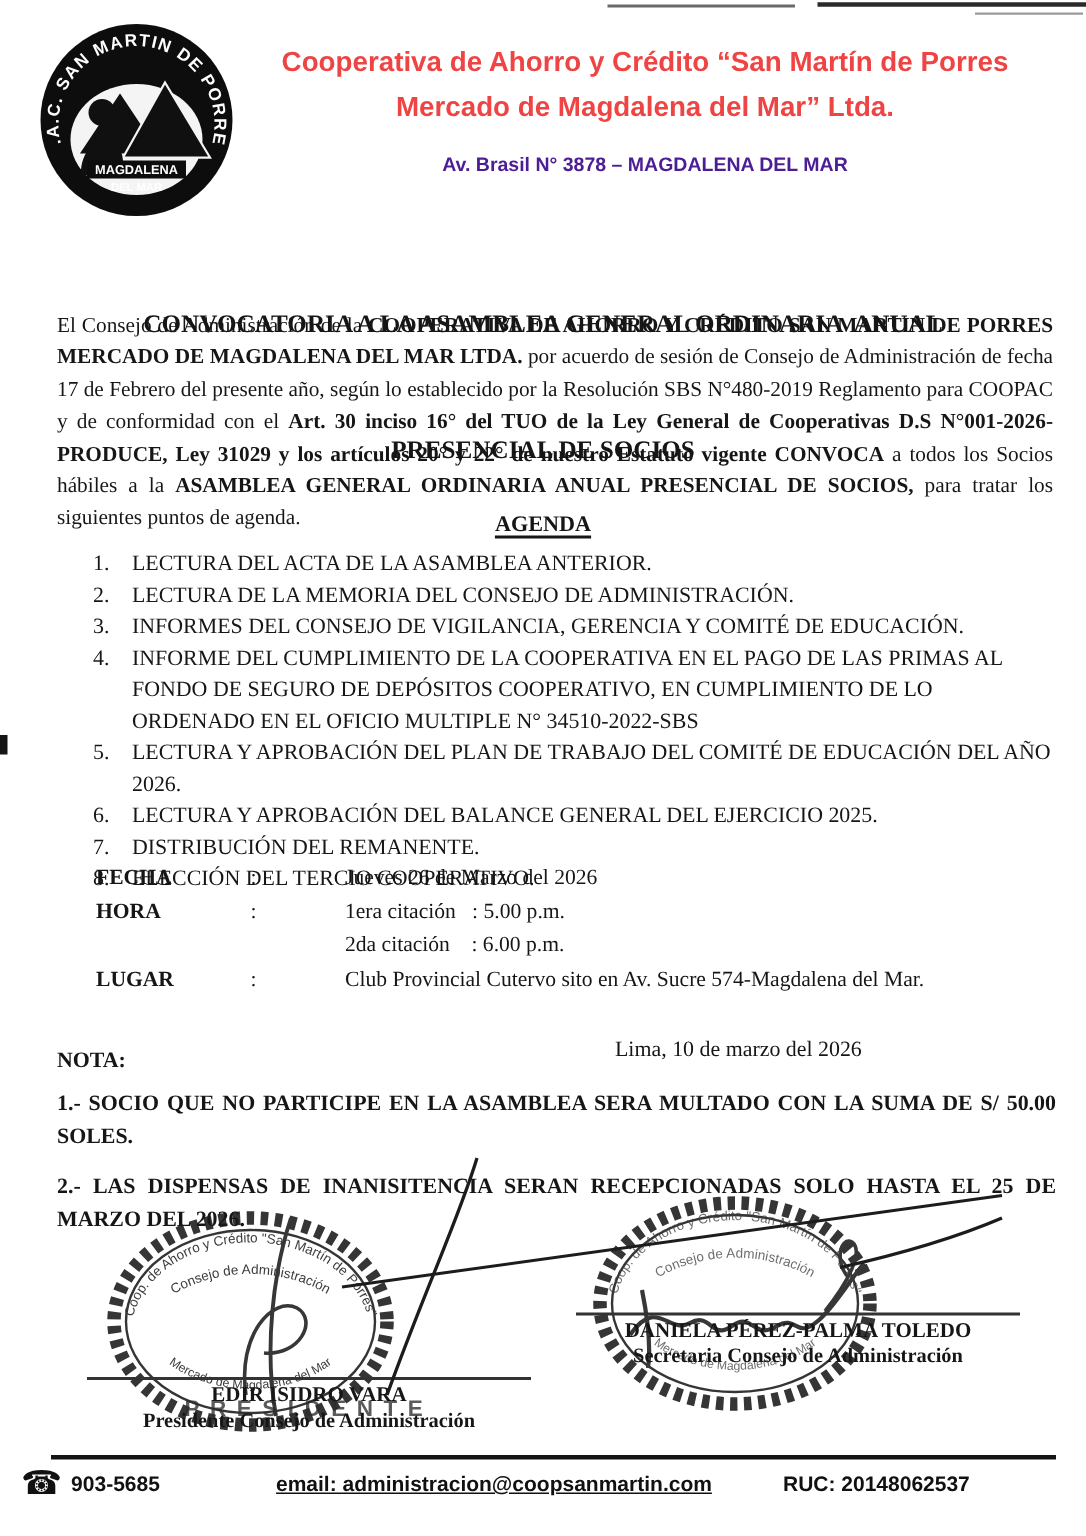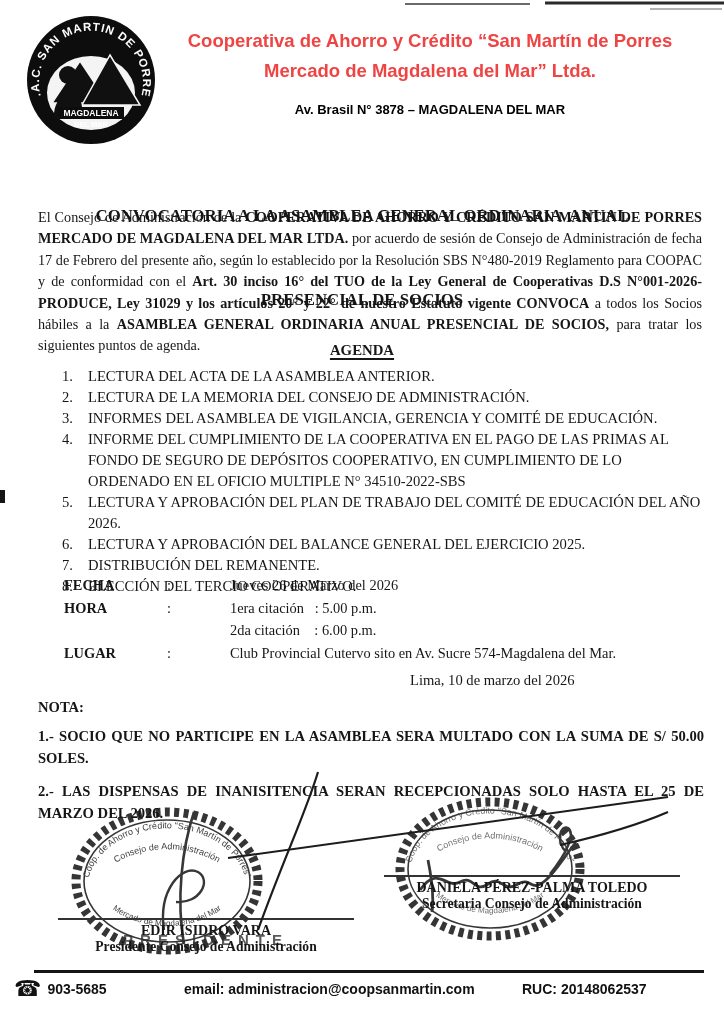--- a/index.html
+++ b/index.html
@@ -12,21 +12,21 @@
   
   .logo{position:absolute;left:24px;top:13px;width:134px;height:134px;}
   .orgname{
     position:absolute;left:148px;top:26px;width:564px;text-align:center;
     font-family:"Liberation Sans","DejaVu Sans",sans-serif;font-weight:700;
     font-size:18.5px;line-height:30px;color:#ef4444;
   }
   .address{
     position:absolute;left:148px;top:102px;width:564px;text-align:center;
     font-family:"Liberation Sans","DejaVu Sans",sans-serif;font-weight:700;
-    font-size:13px;color:#000000;
+    font-size:13px;color:#4c1d95;
   }
   
   .doc-title{
     position:absolute;left:0;top:146px;width:724px;text-align:center;
     font-weight:700;font-size:16.8px;line-height:28px;white-space:pre-wrap;
   }
   .doc-title .tline{text-decoration-thickness:2px;text-underline-offset:3px;}
   
   .intro{
     position:absolute;left:38px;top:207px;width:664px;
@@ -41,21 +41,21 @@
   .agenda-list{position:absolute;left:62px;top:366px;width:644px;font-size:14.6px;line-height:21px;}
   .agenda-item{display:flex;}
   .agenda-item .num{width:26px;flex:0 0 26px;}
   .agenda-item .txt{flex:1;}
   
   .details{position:absolute;left:64px;top:574px;width:630px;font-size:14.4px;line-height:22.5px;}
   .detail-row{display:flex;align-items:flex-start;justify-content:space-between;}
   .dlabel{width:103px;flex:0 0 103px;font-weight:700;}
   .dsep{width:30px;flex:0 0 30px;}
   .dlines{flex:1;white-space:pre-wrap;margin-left:33px;}
-  .dateline{position:absolute;left:410px;top:672px;font-size:14.6px;}
+  .dateline{position:absolute;left:410px;top:692px;font-size:14.6px;}
   
   .nota-head{position:absolute;left:38px;top:699px;font-weight:700;font-size:14.6px;}
   .notes{position:absolute;left:38px;top:726px;width:666px;}
   .note-par{font-weight:700;font-size:14.6px;line-height:21.5px;margin-bottom:12px;text-align:justify;}
   
   .stamp{position:absolute;opacity:.88;}
   .stamp-left{left:66px;top:804px;width:202px;height:154px;}
   .stamp-right{left:390px;top:794px;width:200px;height:150px;}
   .sigblock{position:absolute;text-align:center;}
   .sig-left{left:58px;top:870px;width:296px;margin-top:48px;}
@@ -69,21 +69,21 @@
     font-size:15px;letter-spacing:7px;color:rgba(45,45,45,.78);
   }
   
   .footer-line{position:absolute;left:34px;top:970px;width:670px;height:3px;background:#141414;}
   .footer{
     position:absolute;left:0;top:979px;width:724px;display:flex;align-items:center;
     font-family:"Liberation Sans","DejaVu Sans",sans-serif;font-weight:700;font-size:14px;color:#111;
   }
   .f-phone{margin-left:14px;display:flex;align-items:center;gap:6px;}
   .phone-glyph{font-size:22px;line-height:20px;}
-  .f-email{flex:1;text-align:center;margin-left:30px;}
+  .f-email{flex:1;text-align:center;margin-left:30px;text-decoration:underline;}
   .f-ruc{margin-right:12px;width:190px;text-align:left;}
   .overlay{position:absolute;left:0;top:0;width:724px;height:1024px;pointer-events:none;z-index:4;}
 </style>
 </head>
 <body>
 
 <div class="page">
 
   <svg class="logo" viewBox="0 0 134 134">
     <circle cx="67" cy="67" r="64" fill="#0d0d0d"></circle>
@@ -119,21 +119,21 @@
       <div class="agenda-item">
         <span class="num">1.</span>
         <span class="txt">LECTURA DEL ACTA DE LA ASAMBLEA ANTERIOR.</span>
       </div>
       <div class="agenda-item">
         <span class="num">2.</span>
         <span class="txt">LECTURA DE LA MEMORIA DEL CONSEJO DE ADMINISTRACIÓN.</span>
       </div>
       <div class="agenda-item">
         <span class="num">3.</span>
-        <span class="txt">INFORMES DEL ASAMBLEA DE VIGILANCIA, GERENCIA Y COMITÉ DE EDUCACIÓN.</span>
+        <span class="txt">INFORMES DEL CONSEJO DE VIGILANCIA, GERENCIA Y COMITÉ DE EDUCACIÓN.</span>
       </div>
       <div class="agenda-item">
         <span class="num">4.</span>
         <span class="txt">INFORME DEL CUMPLIMIENTO DE LA COOPERATIVA EN EL PAGO DE LAS PRIMAS AL FONDO DE SEGURO DE DEPÓSITOS COOPERATIVO, EN CUMPLIMIENTO DE LO ORDENADO EN EL OFICIO MULTIPLE N° 34510-2022-SBS</span>
       </div>
       <div class="agenda-item">
         <span class="num">5.</span>
         <span class="txt">LECTURA Y APROBACIÓN DEL PLAN DE TRABAJO DEL COMITÉ DE EDUCACIÓN DEL AÑO 2026.</span>
       </div>
       <div class="agenda-item">

